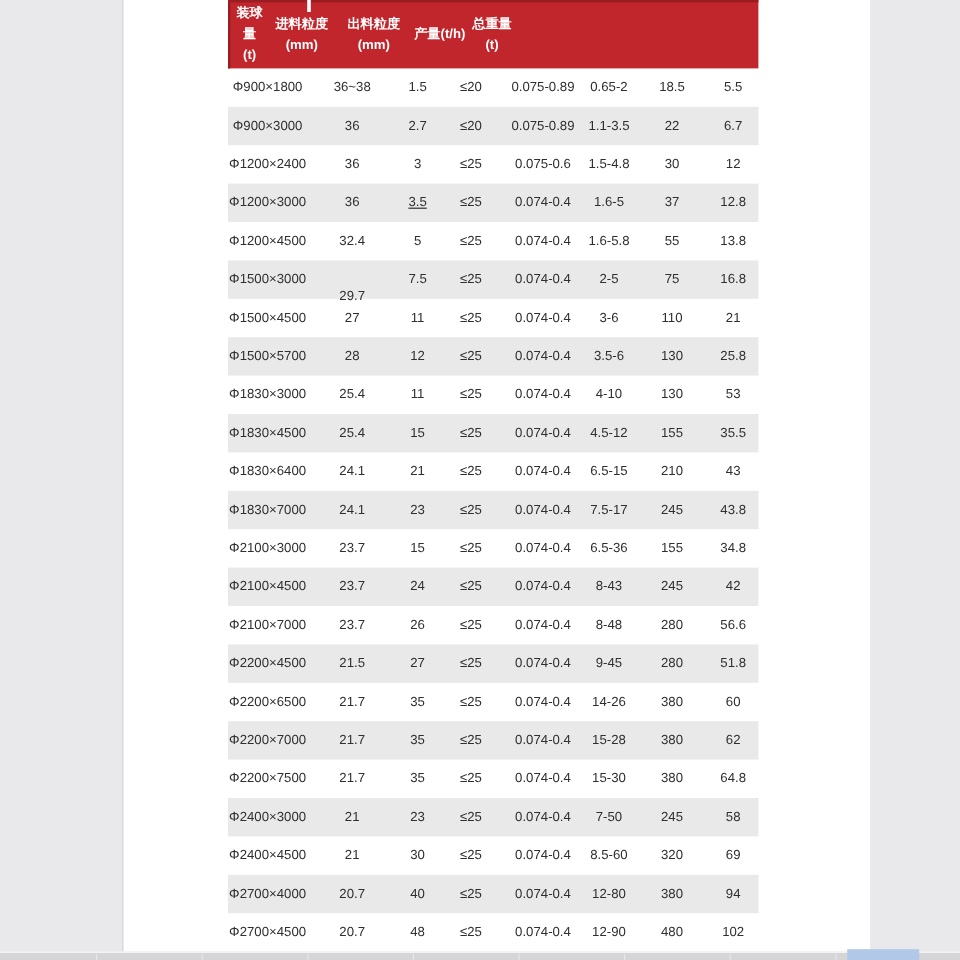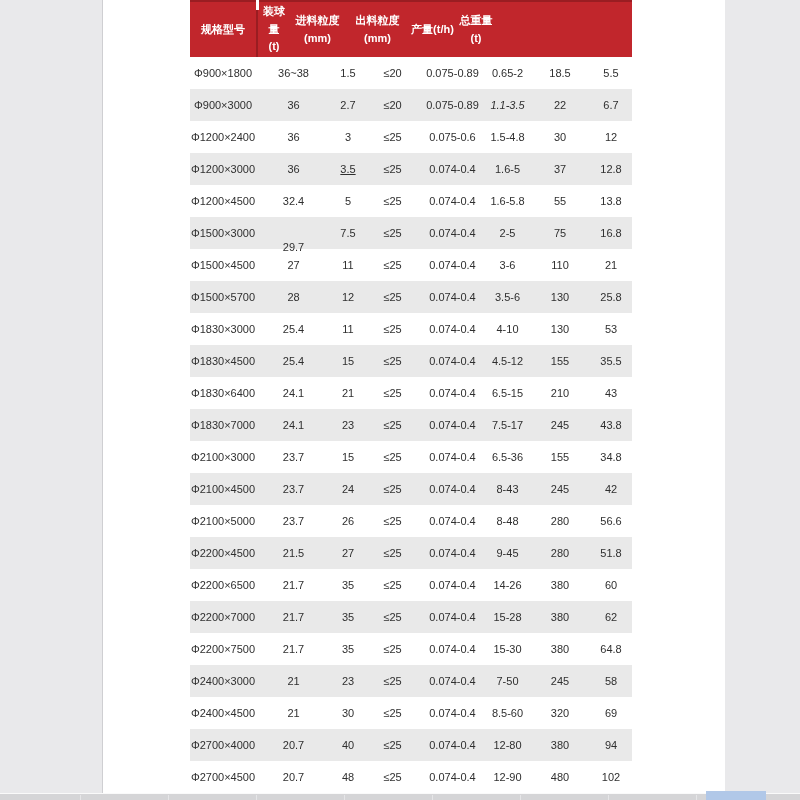--- a/index.html
+++ b/index.html
@@ -56,23 +56,20 @@
 </head>
 <body>
 
 <div class="gutter-left"></div>
 <div class="gutter-right"></div>
 
 <div class="doc">
   <div class="spec-table">
     <div class="thead" id="thead">
       <div class="notch"></div>
-    <div class="th" style="width: 66px;">
-          <span>规格型号</span>
-        </div>
         <div class="th divided" style="width: 34px;">
           <span>装球量</span>
           <span>(t)</span>
         </div>
         <div class="th" style="width: 55px;">
           <span>进料粒度</span>
           <span>(mm)</span>
         </div>
         <div class="th" style="width: 65px;">
           <span>出料粒度</span>
@@ -96,21 +93,21 @@
           <div class="td" style="width: 45px;">0.65-2</div>
           <div class="td" style="width: 60px;">18.5</div>
           <div class="td" style="width: 42px;">5.5</div>
         </div>
         <div class="tr alt">
           <div class="td" style="width: 66px;">Φ900×3000</div>
           <div class="td" style="width: 75px;">36</div>
           <div class="td" style="width: 34px;">2.7</div>
           <div class="td" style="width: 55px;">≤20</div>
           <div class="td" style="width: 65px;">0.075-0.89</div>
-          <div class="td" style="width: 45px; font-style: italic;">1.1-3.5</div>
+          <div class="td" style="width: 45px;">1.1-3.5</div>
           <div class="td" style="width: 60px;">22</div>
           <div class="td" style="width: 42px;">6.7</div>
         </div>
         <div class="tr">
           <div class="td" style="width: 66px;">Φ1200×2400</div>
           <div class="td" style="width: 75px;">36</div>
           <div class="td" style="width: 34px;">3</div>
           <div class="td" style="width: 55px;">≤25</div>
           <div class="td" style="width: 65px;">0.075-0.6</div>
           <div class="td" style="width: 45px;">1.5-4.8</div>
@@ -221,21 +218,21 @@
           <div class="td" style="width: 66px;">Φ2100×4500</div>
           <div class="td" style="width: 75px;">23.7</div>
           <div class="td" style="width: 34px;">24</div>
           <div class="td" style="width: 55px;">≤25</div>
           <div class="td" style="width: 65px;">0.074-0.4</div>
           <div class="td" style="width: 45px;">8-43</div>
           <div class="td" style="width: 60px;">245</div>
           <div class="td" style="width: 42px;">42</div>
         </div>
         <div class="tr">
-          <div class="td" style="width: 66px;">Φ2100×5000</div>
+          <div class="td" style="width: 66px;">Φ2100×7000</div>
           <div class="td" style="width: 75px;">23.7</div>
           <div class="td" style="width: 34px;">26</div>
           <div class="td" style="width: 55px;">≤25</div>
           <div class="td" style="width: 65px;">0.074-0.4</div>
           <div class="td" style="width: 45px;">8-48</div>
           <div class="td" style="width: 60px;">280</div>
           <div class="td" style="width: 42px;">56.6</div>
         </div>
         <div class="tr alt">
           <div class="td" style="width: 66px;">Φ2200×4500</div>

